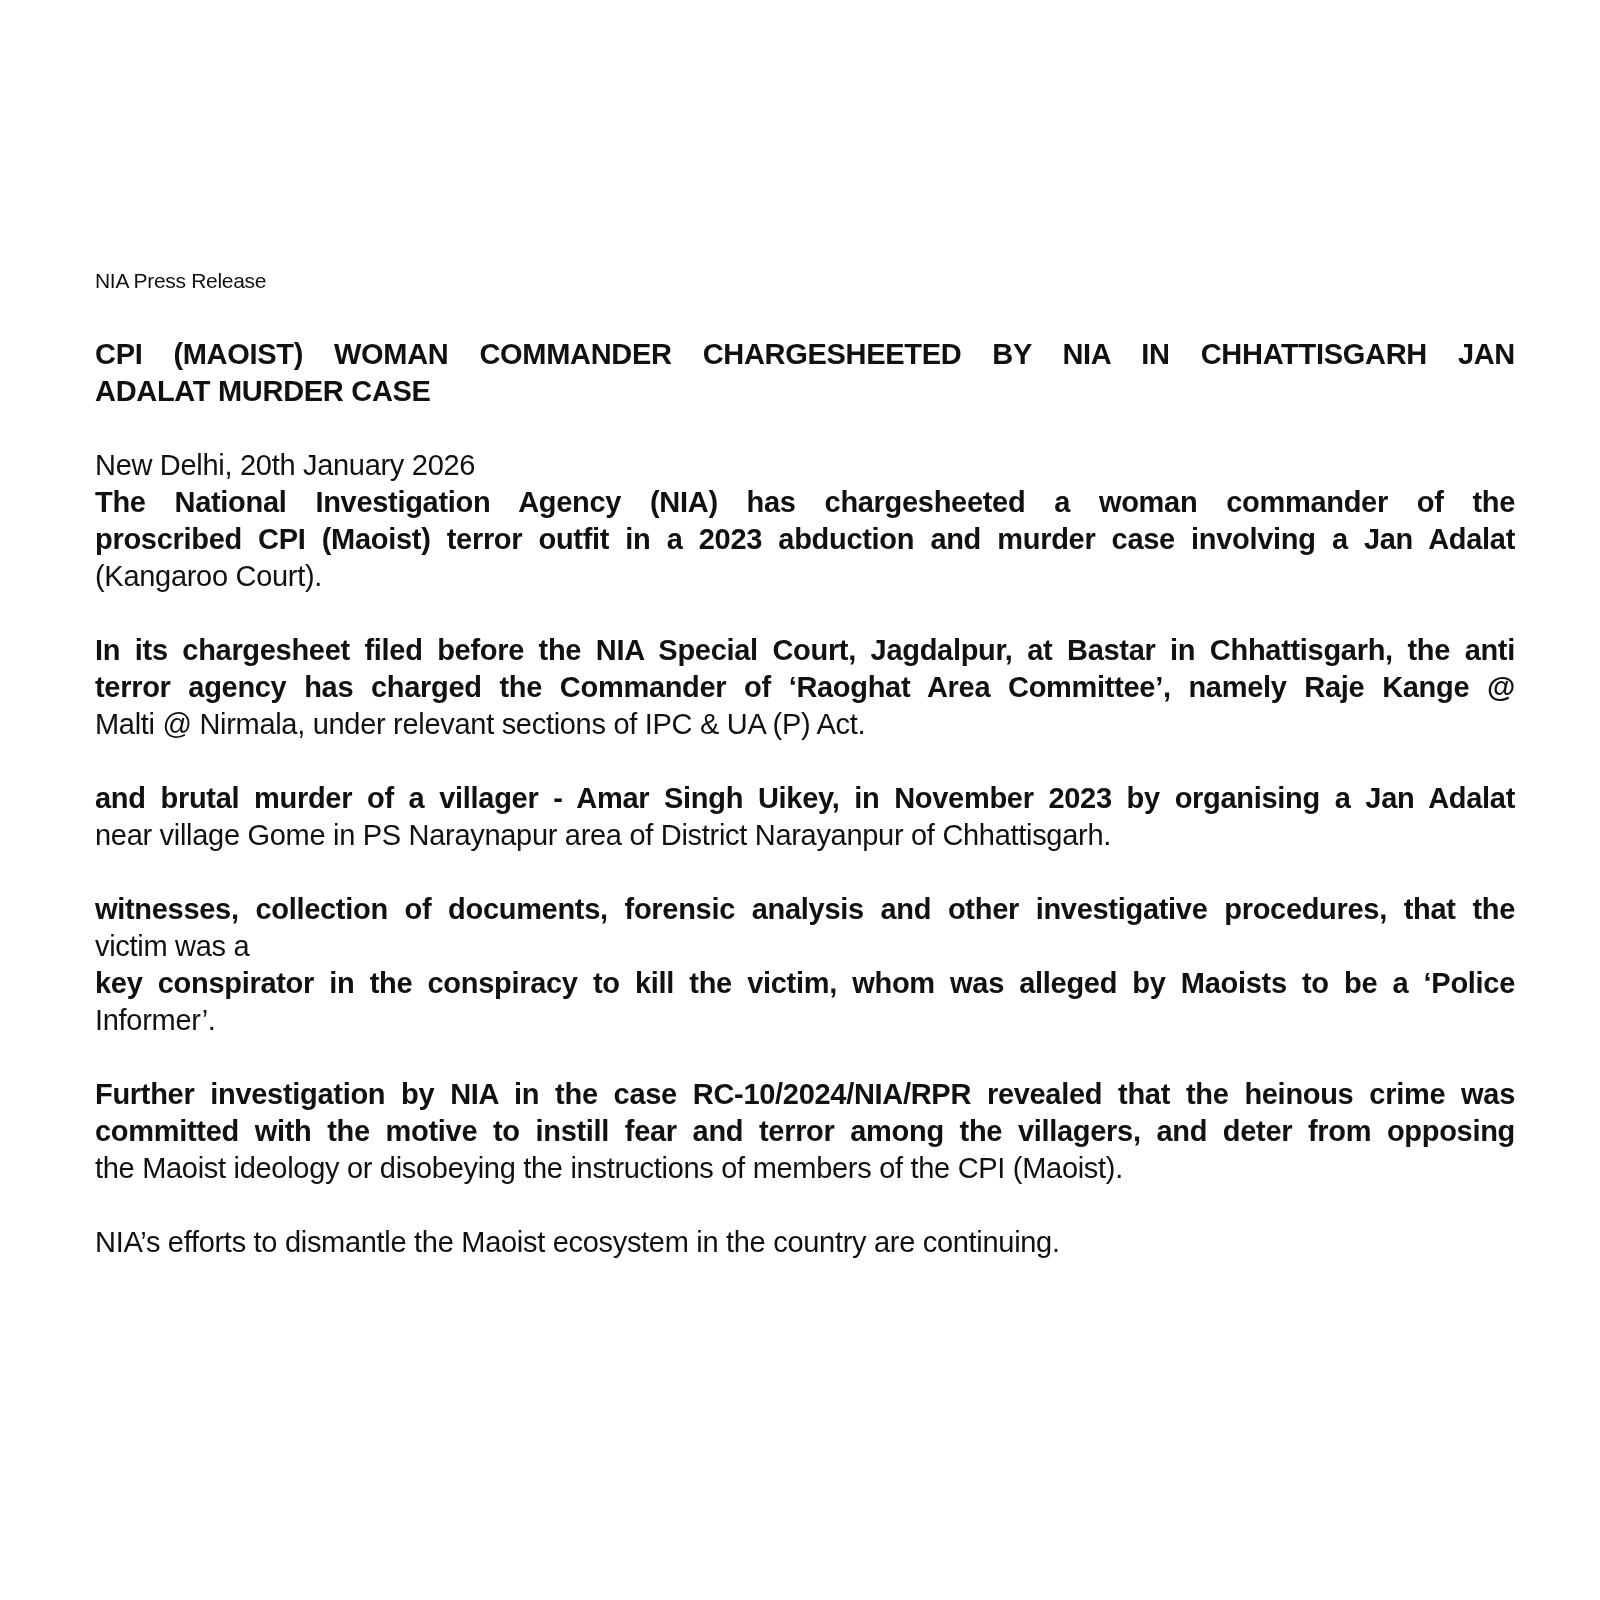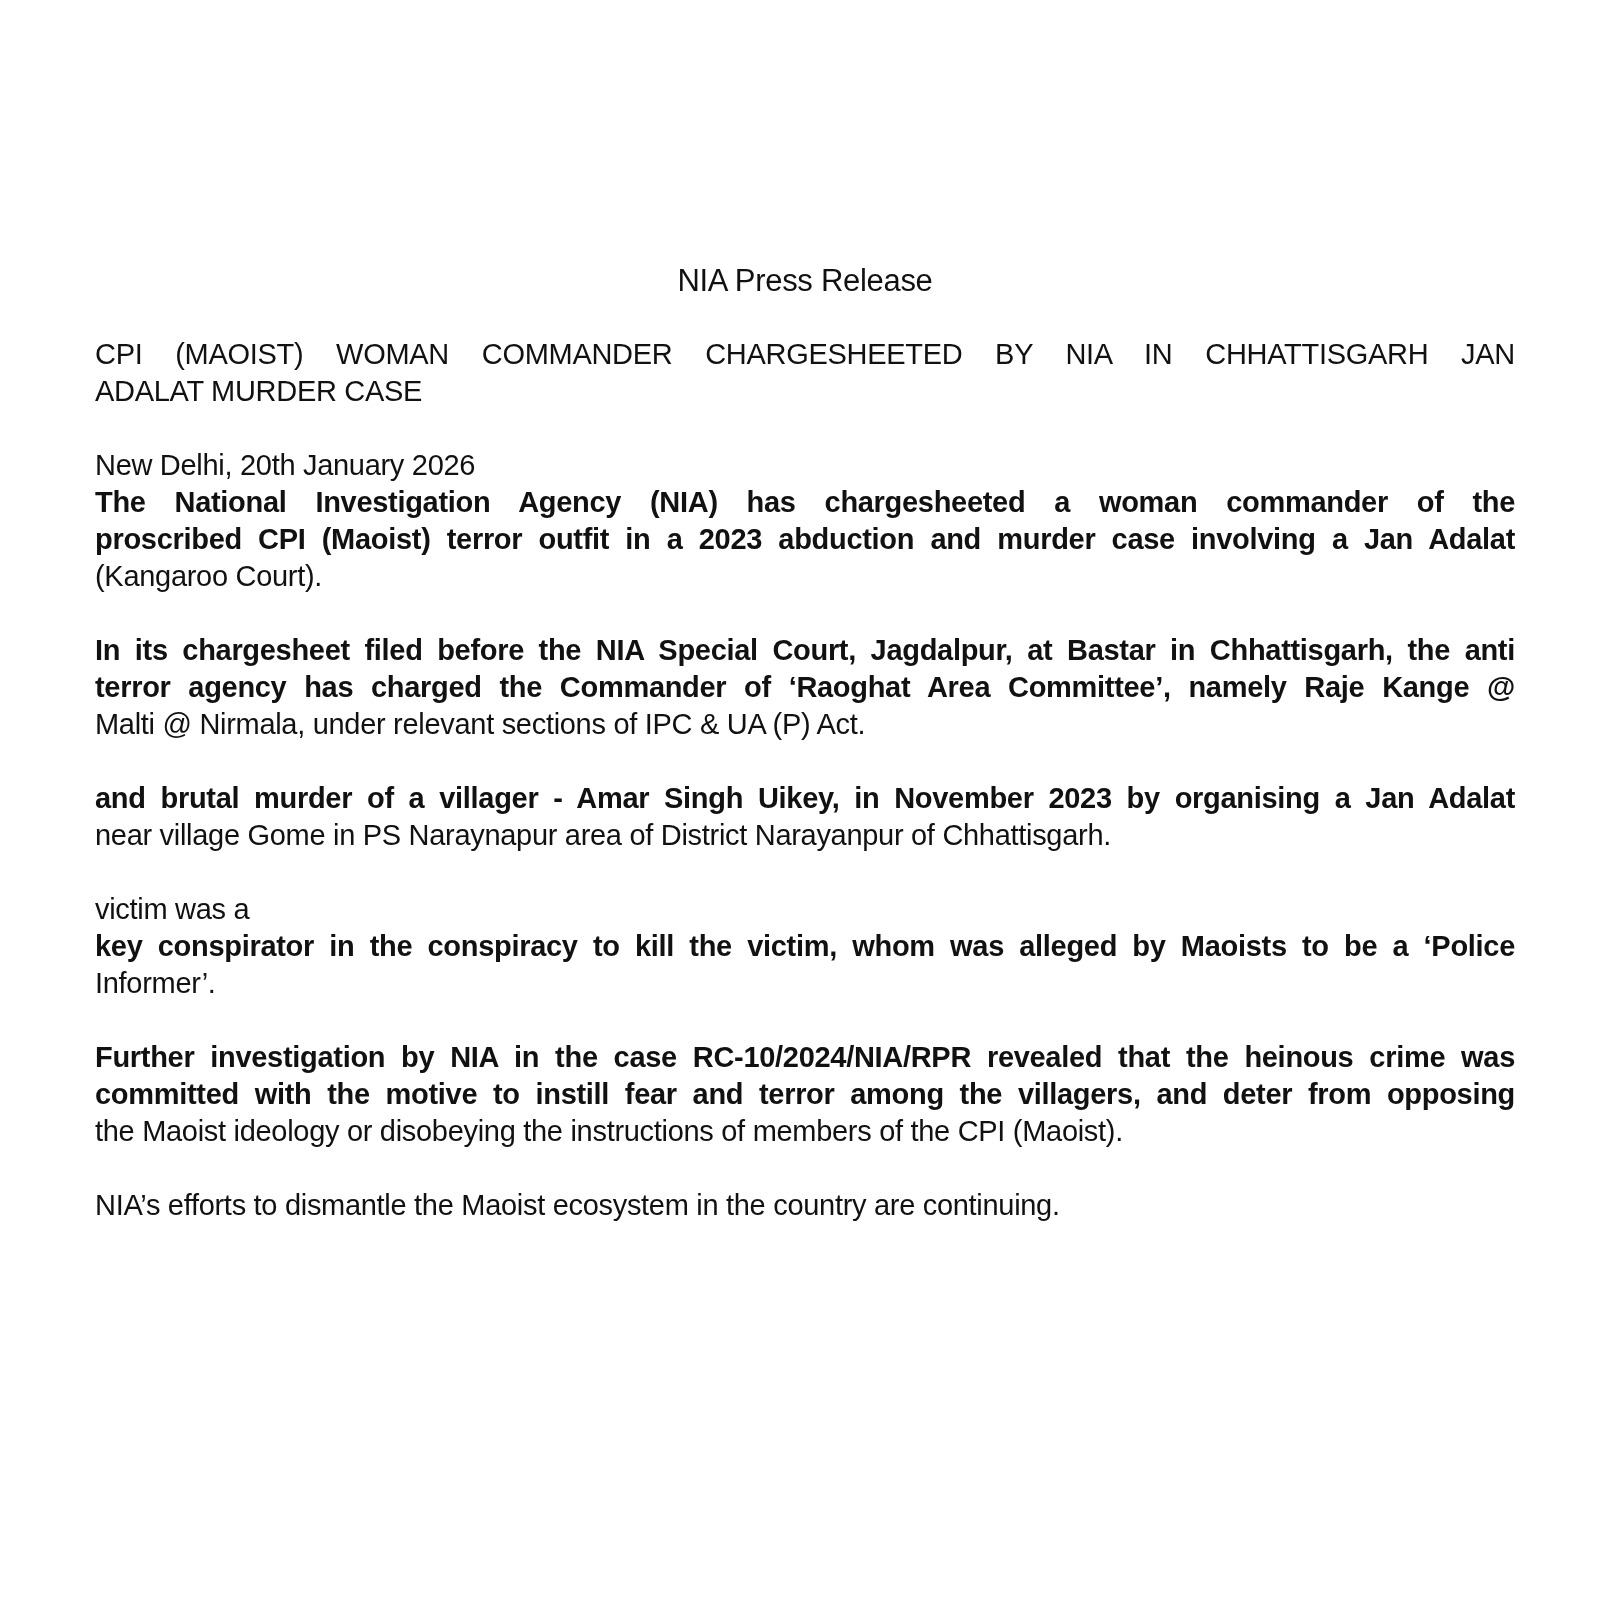--- a/index.html
+++ b/index.html
@@ -1,22 +1,22 @@
 <!DOCTYPE html>
 <html><head>
   <meta charset="utf-8">
   <style>
     html, body { margin: 0; padding: 0; background: #ffffff; }
     body { width: 1600px; height: 1600px; position: relative; overflow: hidden;
       font-family: "Liberation Sans", "DejaVu Sans", sans-serif; color: #111111; }
     .doc { position: absolute; left: 95px; top: 262px; width: 1420px; }
     .line { display: block; font-size: 29px; line-height: 37px; height: 37px; white-space: nowrap; letter-spacing: -0.3px; }
     .just { text-align: justify; text-align-last: justify; white-space: normal; font-weight: bold; }
-    .label { font-size: 31px; line-height: 37px; text-align: center; }
-    .title .line { font-weight: normal; font-size: 29px; }
+    .label { font-size: 21px; line-height: 37px; }
+    .title .line { font-weight: bold; font-size: 29px; }
     .block { margin-bottom: 37px; }
   </style>
 </head>
 <body>
 
 <div class="doc">
   <div class="block">
     <span class="line label">NIA Press Release</span>
   </div>
 
@@ -37,20 +37,21 @@
     <span class="line just">terror agency has charged  the Commander of ‘Raoghat Area Committee’, namely Raje Kange @</span>
     <span class="line">Malti @ Nirmala, under relevant sections of IPC &amp; UA (P) Act.</span>
   </div>
 
   <div class="block">
     <span class="line just">and brutal murder of a villager -  Amar Singh Uikey, in November 2023 by organising a Jan Adalat</span>
     <span class="line">near village Gome in PS Naraynapur area of District Narayanpur of Chhattisgarh.</span>
   </div>
 
   <div class="block">
+    <span class="line just">witnesses, collection of documents, forensic analysis and other investigative procedures, that the</span>
     <span class="line">victim was a</span>
     <span class="line just">key conspirator in the conspiracy to kill the victim, whom was alleged by Maoists to be a ‘Police</span>
     <span class="line">Informer’.</span>
   </div>
 
   <div class="block">
     <span class="line just">Further investigation by NIA in the case RC-10/2024/NIA/RPR revealed that the heinous crime was</span>
     <span class="line just">committed with the motive to instill fear and terror among the villagers, and deter from opposing</span>
     <span class="line">the Maoist ideology or disobeying the instructions of members of the CPI (Maoist).</span>
   </div>

